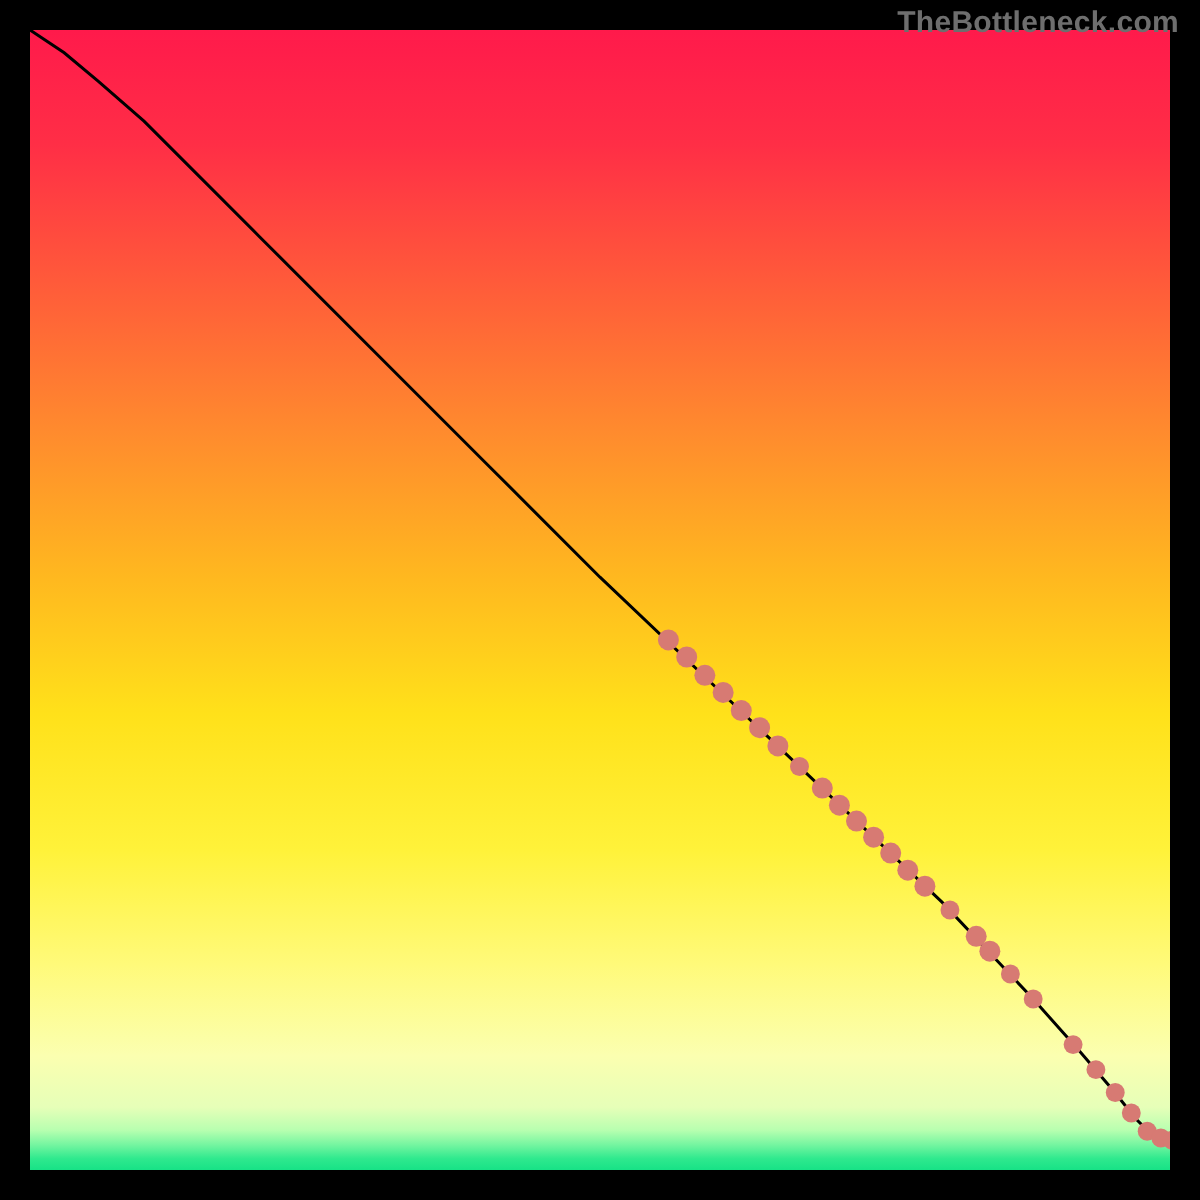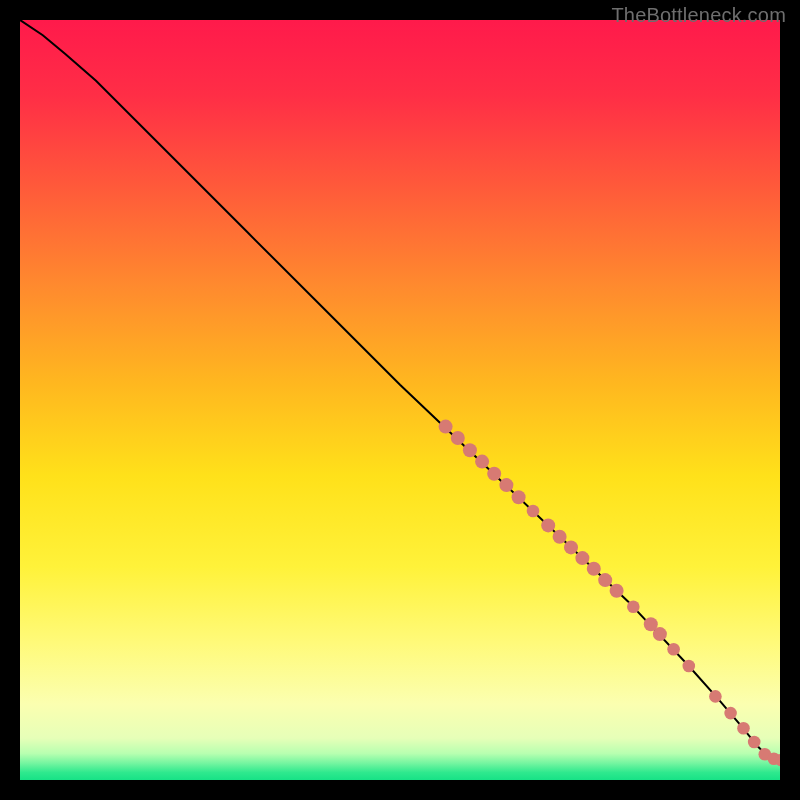--- a/index.html
+++ b/index.html
@@ -16,21 +16,21 @@
     width: 800px;
     height: 800px;
     background: #000;
   }
   .watermark {
     position: absolute;
     top: 4px;
     right: 14px;
     color: #6e6e6e;
     font-size: 20px;
-    font-weight: 400;
+    font-weight: 700;
     letter-spacing: 0.2px;
     z-index: 10;
   }
   .plot {
     position: absolute;
     left: 20px;
     top: 20px;
     width: 760px;
     height: 760px;
   }

